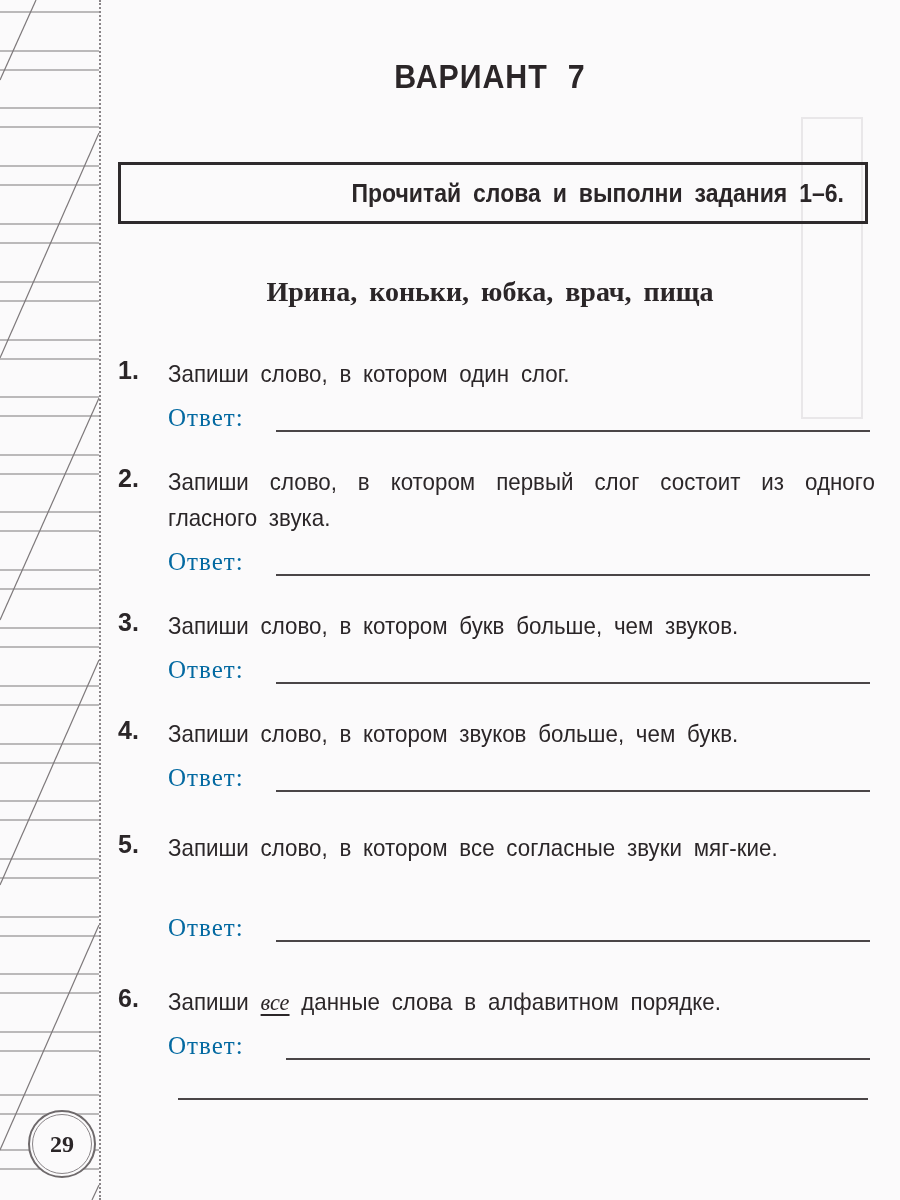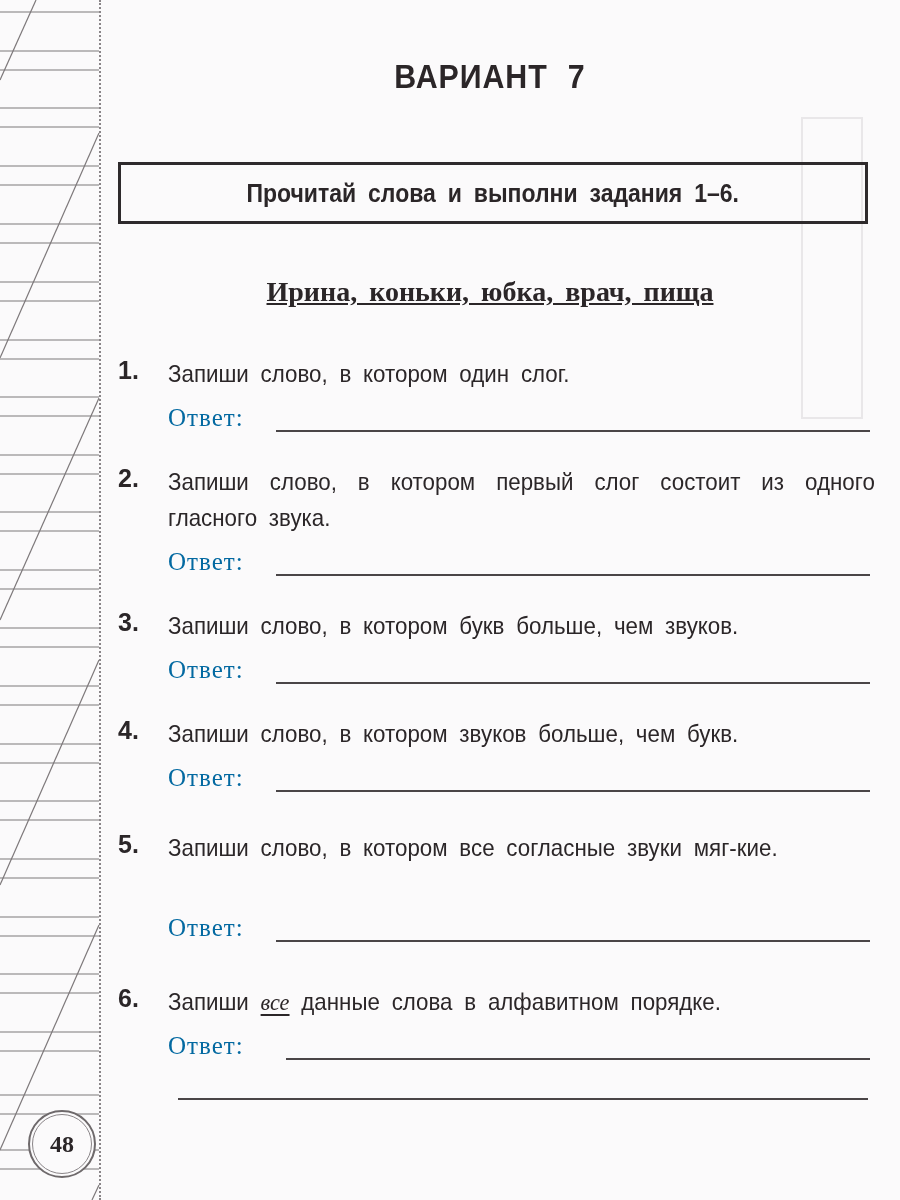--- a/index.html
+++ b/index.html
@@ -23,31 +23,31 @@
     position: absolute; left: 0; width: 980px; top: 58px; text-align: center;
     font-family: "Liberation Sans", sans-serif; font-weight: bold;
     font-size: 33px; letter-spacing: 1px; color: #2b2628;
     transform: scaleX(0.92); transform-origin: center;
   }
   .title .num { margin-left: 22px; }
 
   .instr-box {
     position: absolute; left: 118px; top: 162px; width: 744px; height: 56px;
     border: 3px solid #2e2a2c; box-sizing: content-box;
-    display: flex; align-items: center; justify-content: center;
+    display: flex; align-items: center; justify-content: flex-end;
   }
   .instr-text {
     font-family: "Liberation Sans", sans-serif; font-weight: bold; font-size: 25px;
     color: #2b2628; word-spacing: 6px; transform: scaleX(0.92);
   }
 
   .word-list {
     position: absolute; left: 100px; width: 780px; top: 276px; text-align: center;
     font-family: "Liberation Serif", serif; font-weight: bold; font-size: 28px;
-    color: #2b2628; word-spacing: 5px; text-decoration: underline;
+    color: #2b2628; word-spacing: 5px;
   }
 
   .task { position: absolute; left: 118px; width: 752px; }
   .task-num {
     position: absolute; left: 0; top: 0;
     font-family: "Liberation Sans", sans-serif; font-weight: bold; font-size: 25px; color: #2b2628;
   }
   .task-text {
     margin-left: 50px;
     font-family: "Liberation Sans", sans-serif; font-size: 24px; line-height: 36px;
@@ -205,14 +205,14 @@
     <span>данные слова в алфавитном порядке.</span>
   </div>
   <div class="answer-row" style="top:48px;">
     <span class="answer-label">Ответ:</span>
     <div class="answer-line" style="left:118px; top:26px; width:584px;"></div>
   </div>
   <div class="answer-line" style="left:60px; top:114px; width:690px;"></div>
 </div>
 
 <div class="page-number">
-  <span>48</span>
+  <span>29</span>
 </div>
 
 </body></html>

